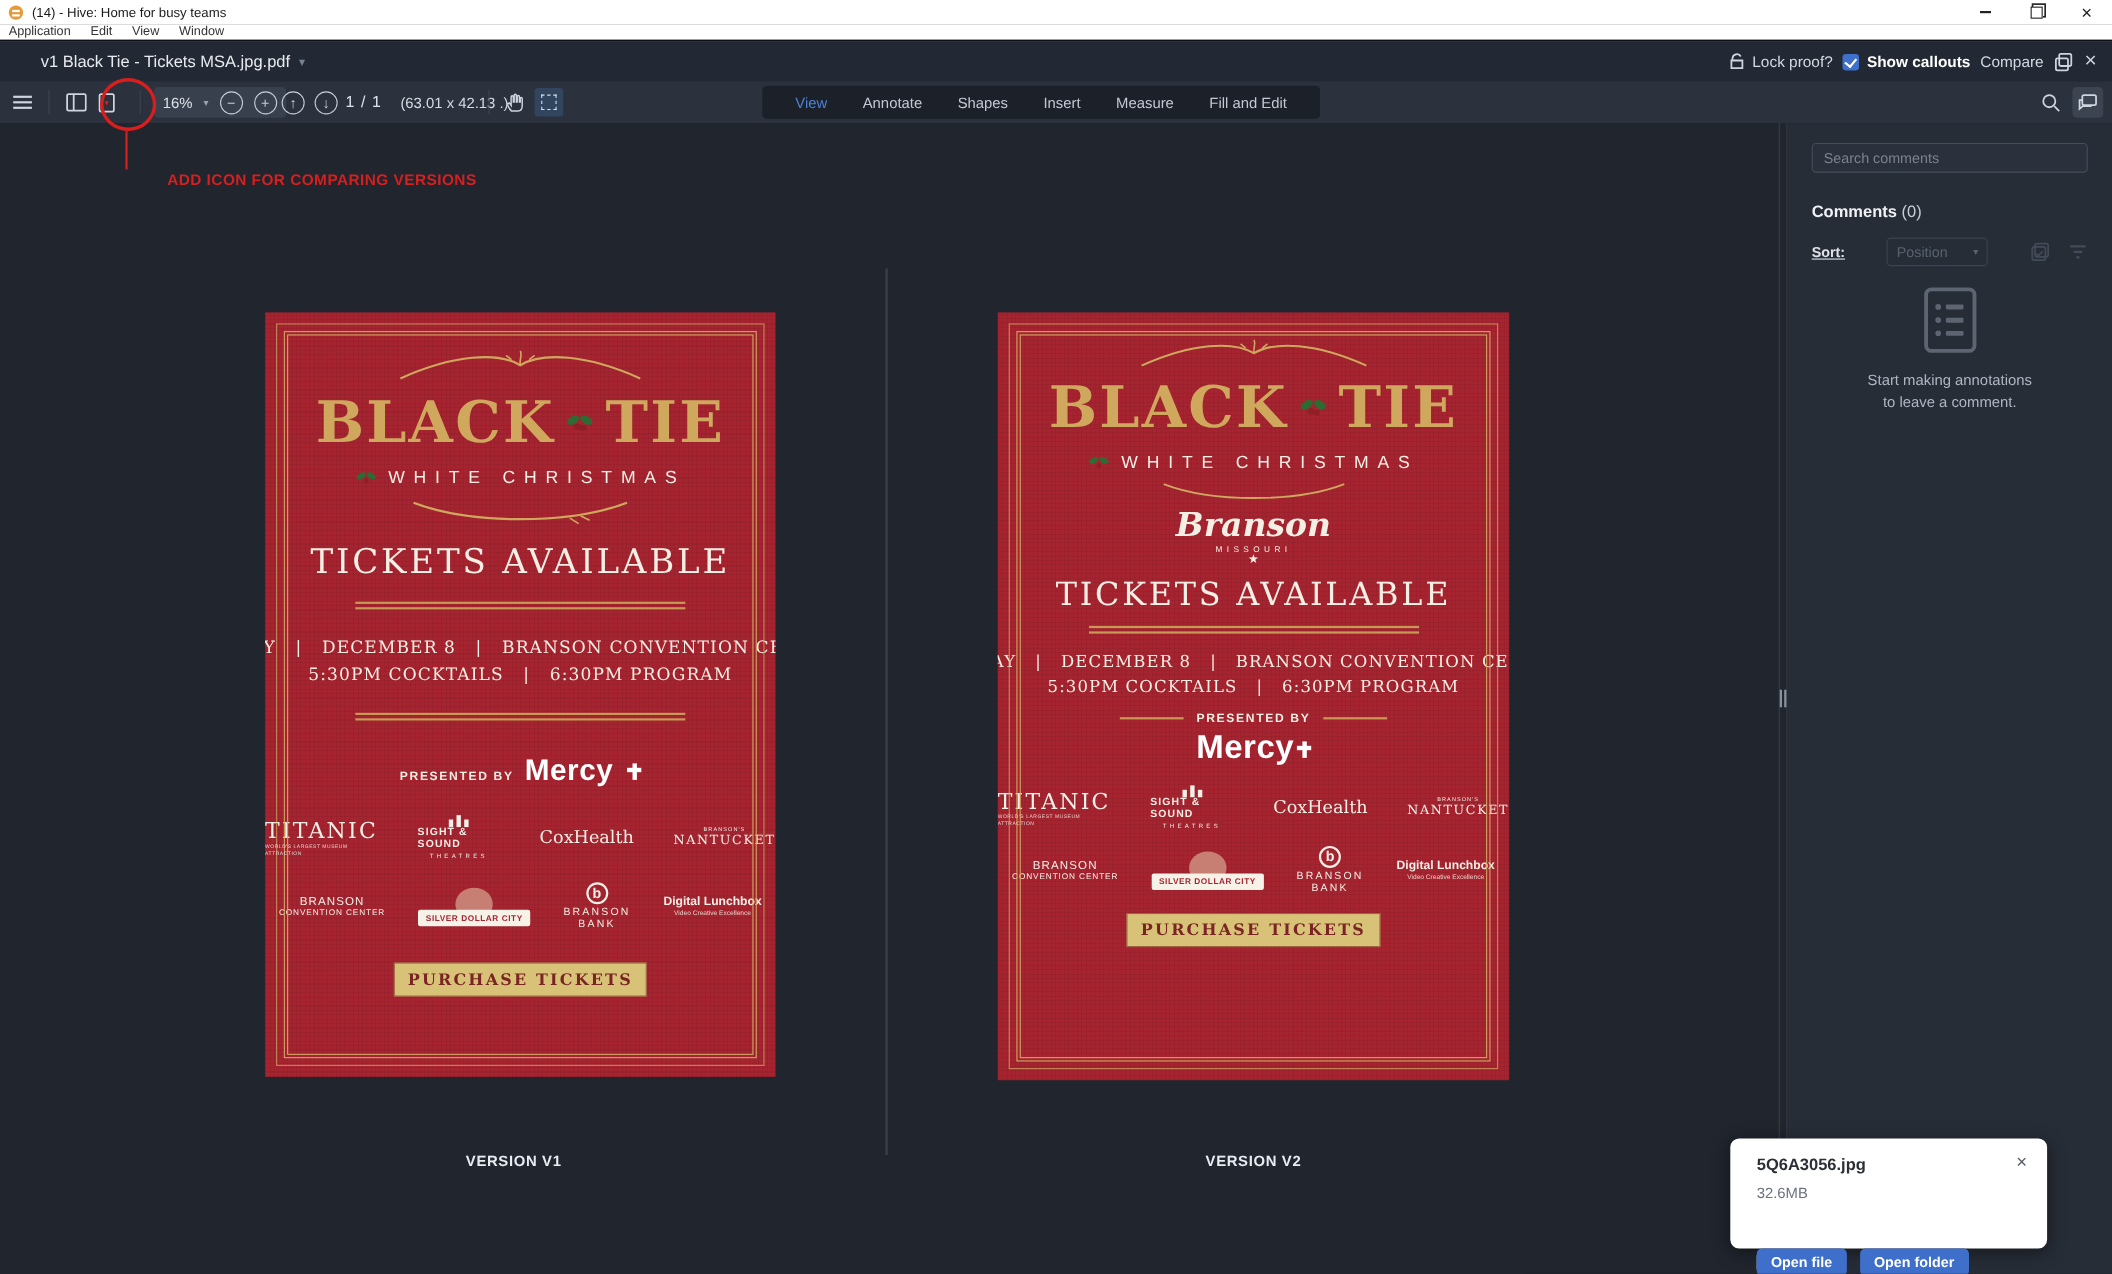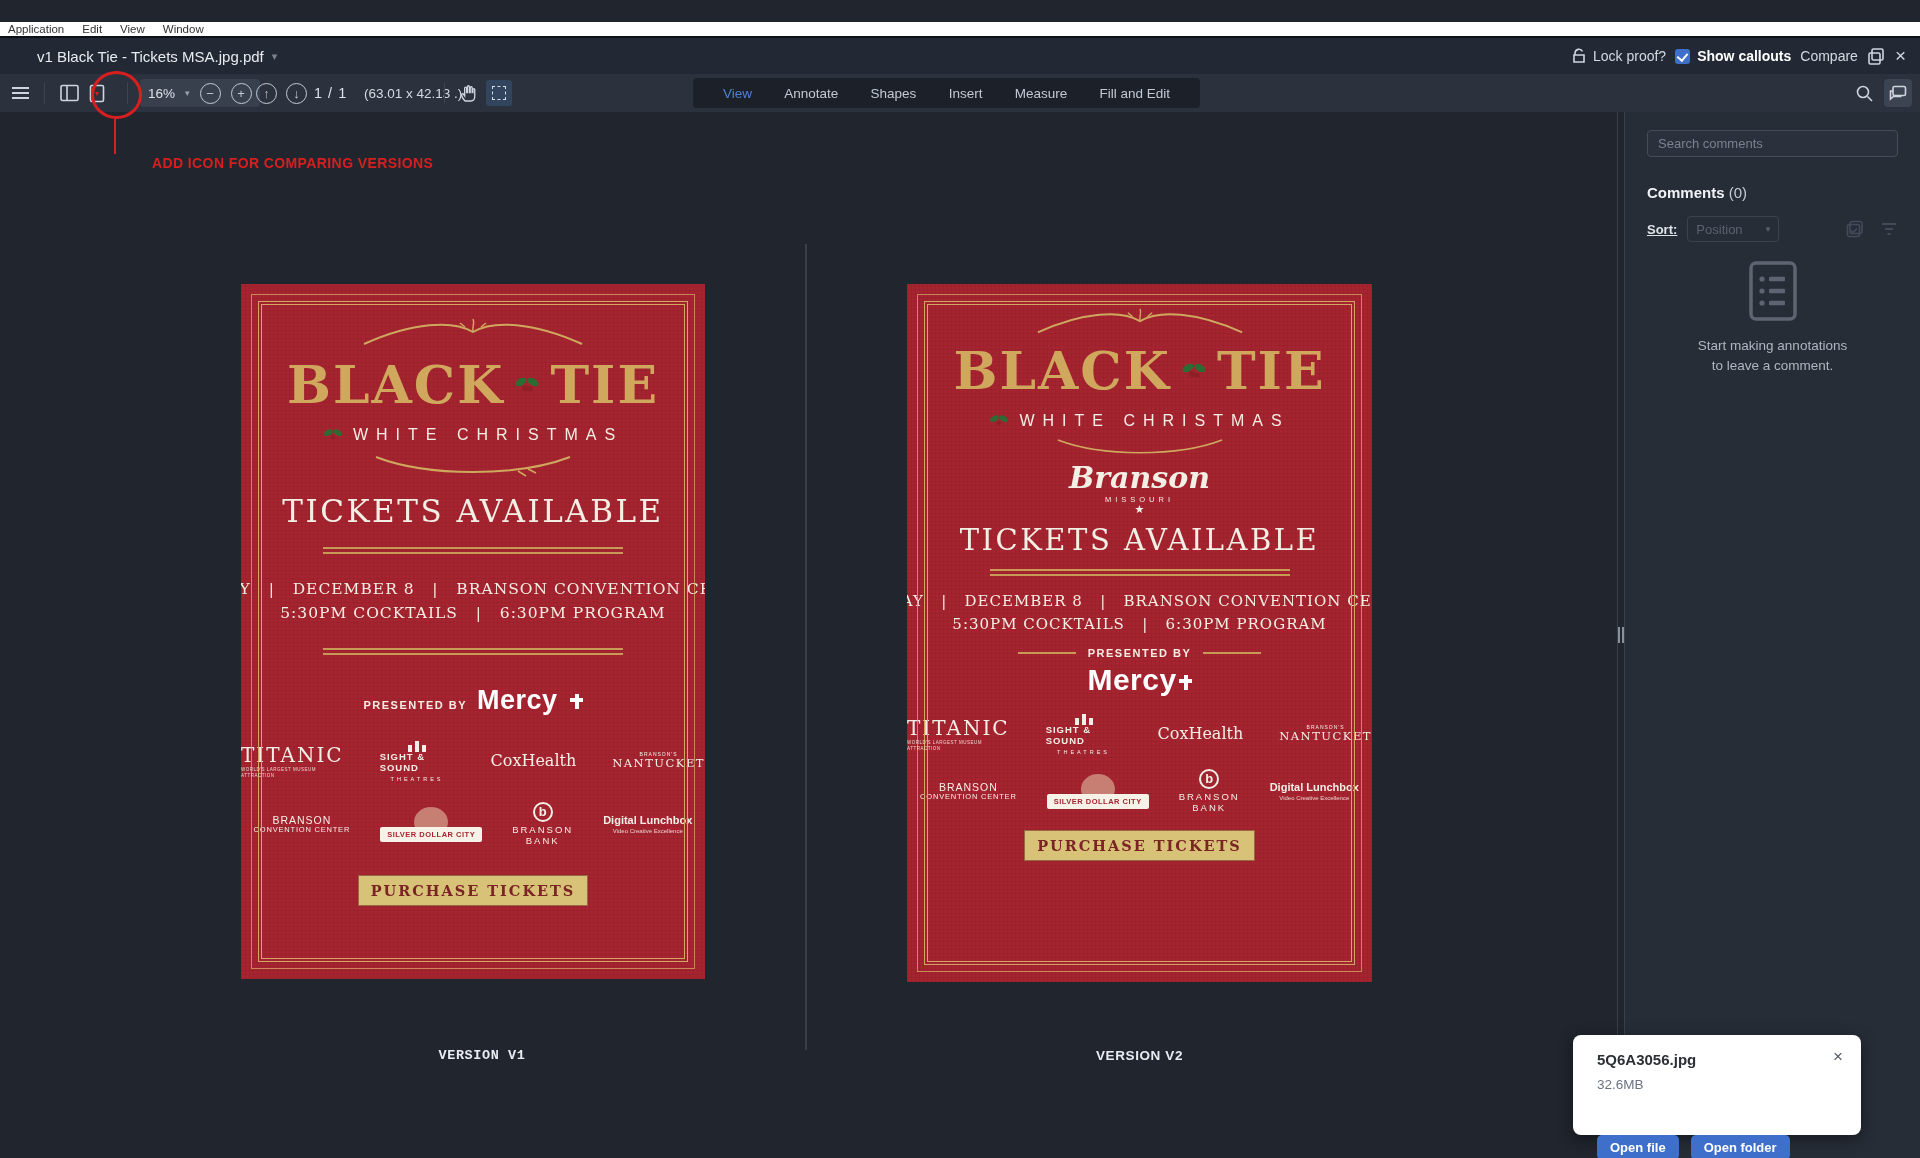--- a/index.html
+++ b/index.html
@@ -72,21 +72,21 @@
                  border-radius:50%; z-index:40; }
   .anno-line { position:absolute; left:114px; top:119px; width:2px; height:35px; background:#d81f1f; z-index:40; }
   .anno-text { position:absolute; left:152px; top:155px; color:#d81f1f; font-weight:bold; font-size:14px;
                letter-spacing:0.4px; z-index:40; }
 
   
   .canvas { position:absolute; left:0; top:112px; width:1617px; height:1046px; background:#20252e; }
   .pane-divider { position:absolute; left:805px; top:132px; width:2px; height:806px; background:#3a4049; }
   .vlabel { position:absolute; color:#e9ecf1; font-weight:bold; font-size:13.5px; letter-spacing:0.6px;
             text-align:center; top:936px; }
-  .vlabel.v1 { left:250px; width:464px;font-family:Liberation Mono, monospace; }
+  .vlabel.v1 { left:235px; width:464px; }
   .vlabel.v2 { left:907px; width:465px; }
 
   
   .flyer { position:absolute; top:172px; background:#a62430;
            background-image:repeating-linear-gradient(0deg, rgba(0,0,0,.06) 0 1px, transparent 1px 4px),
                             repeating-linear-gradient(90deg, rgba(0,0,0,.05) 0 1px, transparent 1px 4px);
            display:flex; flex-direction:column; align-items:center; overflow:hidden; }
   .flyer.f1 { left:241px; width:464px; height:695px; }
   .flyer.f2 { left:907px; width:465px; height:698px; }
   .fb-outer { position:absolute; inset:10px; border:1px solid rgba(214,169,100,.75); pointer-events:none; }
@@ -149,21 +149,21 @@
   .sidebar { position:absolute; left:1625px; top:112px; width:295px; height:1046px; background:#272d37; }
   .search-input { position:absolute; left:22px; top:18px; width:251px; height:27px; background:#2b313c;
                   border:1px solid #454d5a; border-radius:4px; color:#cfd4dc; font-size:13px; padding:0 10px;
                   font-family:"Liberation Sans", sans-serif; }
   .search-input::placeholder { color:#7a828f; }
   .comments-h { position:absolute; left:22px; top:72px; font-size:15px; font-weight:bold; color:#f0f2f5; }
   .comments-h .cnt { font-weight:normal; color:#c6ccd6; }
   .sort-row { position:absolute; left:22px; top:104px; display:flex; align-items:center; gap:10px; }
   .sort-label { font-size:13px; font-weight:bold; color:#dfe3e9;text-decoration:underline; }
   .sort-dd { width:92px; height:26px; border:1px solid #3c434f; border-radius:4px; display:flex;
-             align-items:center; justify-content:space-between; padding:0 8px; color:#5a6270; font-size:13px; }
+             align-items:center; justify-content:space-between; padding:0 8px; color:#5a6270; font-size:13px;margin-left:28px; }
   .sort-icons { position:absolute; right:22px; top:104px; display:flex; gap:16px; align-items:center; height:26px; }
   .empty-icon { position:absolute; left:0; width:295px; top:148px; display:flex; justify-content:center; }
   .empty-text { position:absolute; left:0; width:295px; top:224px; text-align:center; color:#aeb6c2;
                 font-size:13.5px; line-height:1.45; }
 
   
   .notif { position:absolute; left:1573px; top:1035px; width:288px; height:100px; background:#ffffff;
            border-radius:8px; box-shadow:0 4px 16px rgba(0,0,0,.45); z-index:50; }
   .notif-name { position:absolute; left:24px; top:16px; font-size:15px; font-weight:bold; color:#2b2f36; }
   .notif-x { position:absolute; right:18px; top:12px; font-size:17px; color:#555b64; }
@@ -171,20 +171,29 @@
   .notif-btns { position:absolute; left:24px; top:64px; display:flex; gap:12px;margin-top:36px; }
   .notif-btn { background:#3e6fca; color:#fff; font-size:13px; font-weight:bold; border:none;
                border-radius:5px; padding:5px 13px; font-family:"Liberation Sans", sans-serif; }
   .corner-box { position:absolute; left:1597px; top:1141px; width:13px; height:13px; background:#ffffff; z-index:45; }
 </style>
 </head>
 <body>
 
 <div class="stage">
 
+  <div class="titlebar">
+    <span class="hive-logo"></span>
+    <span class="win-title">(14) - Hive: Home for busy teams</span>
+    <div class="win-controls">
+      <span class="win-btn win-min"></span>
+      <span class="win-btn win-restore"></span>
+      <span class="win-btn win-close"></span>
+    </div>
+  </div>
 
   <div class="menubar">
     <span class="menu-item">Application</span>
     <span class="menu-item">Edit</span>
     <span class="menu-item">View</span>
     <span class="menu-item">Window</span>
   </div>
 
   <div class="docheader">
     <span class="doc-title">v1 Black Tie - Tickets MSA.jpg.pdf</span>

